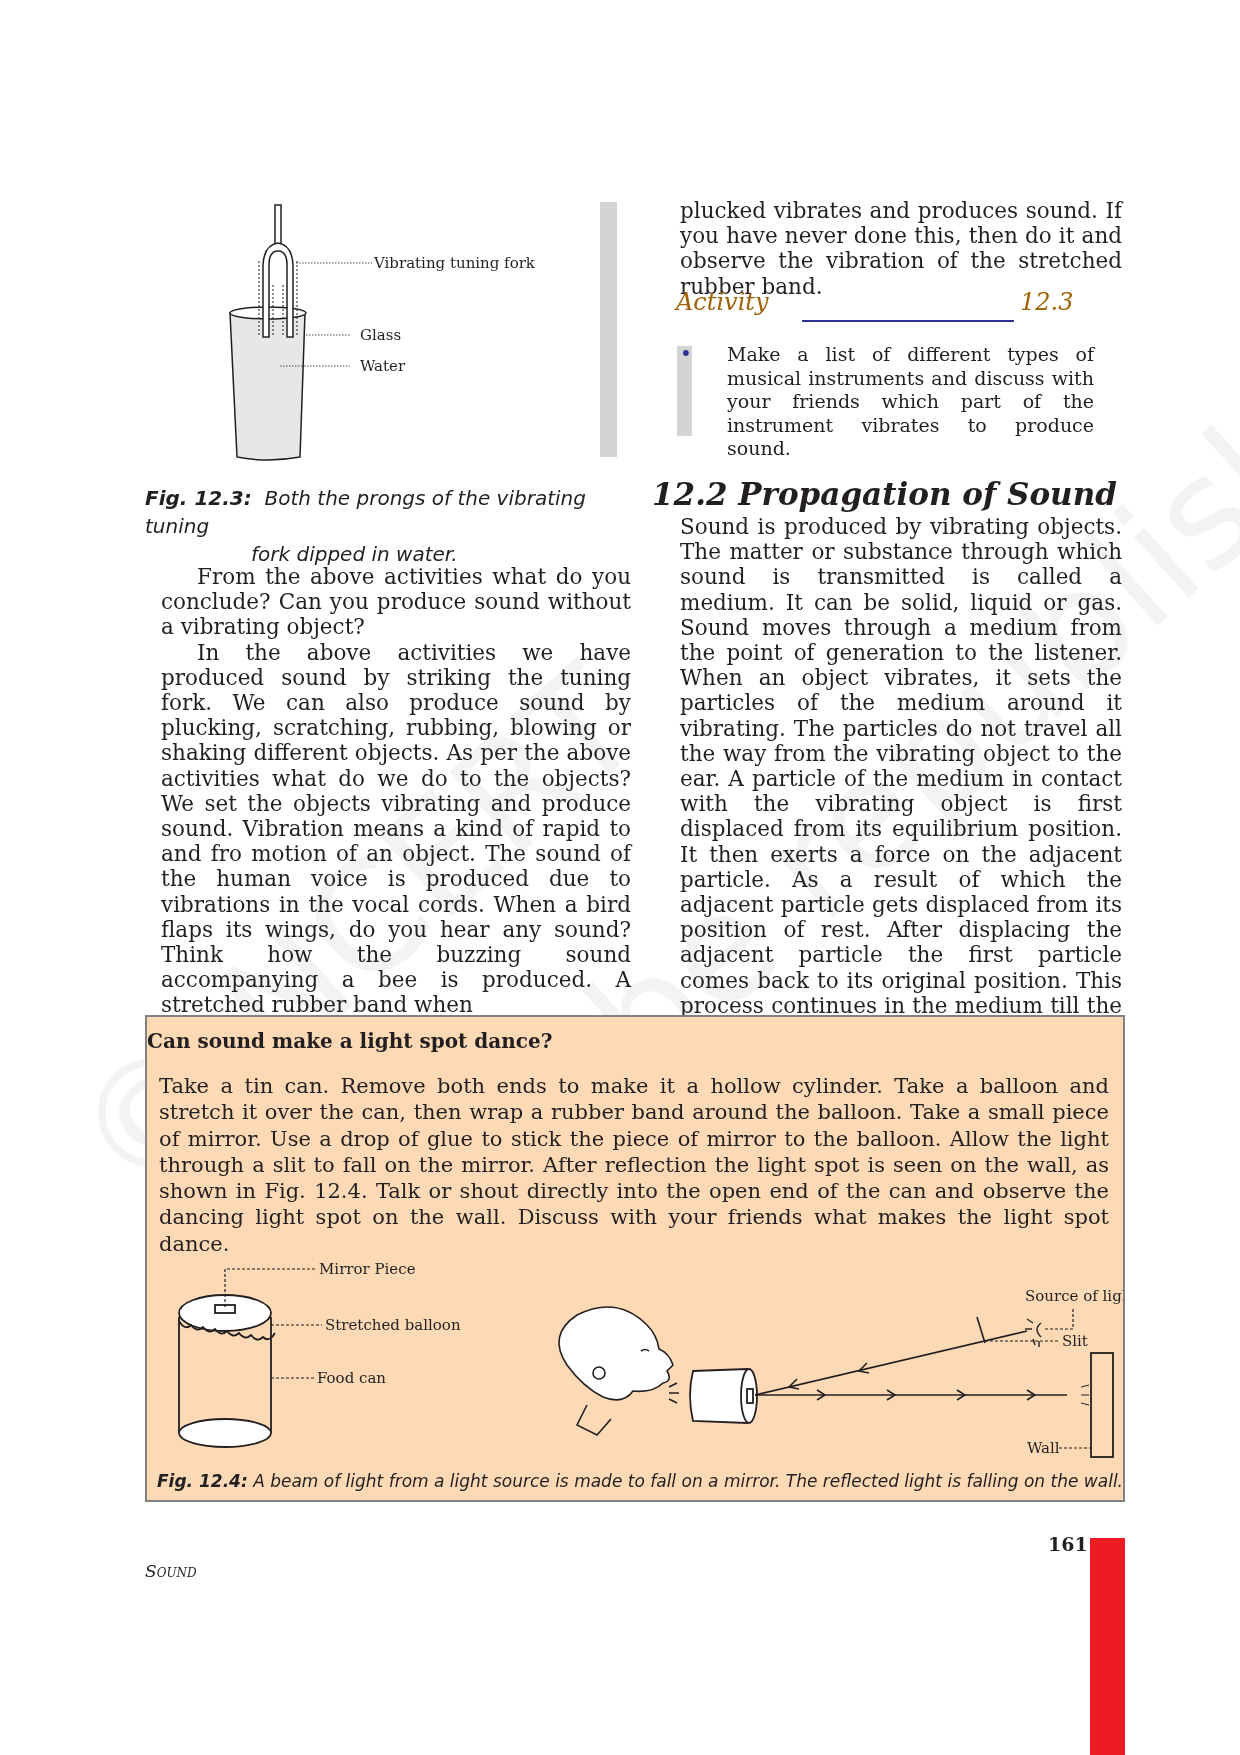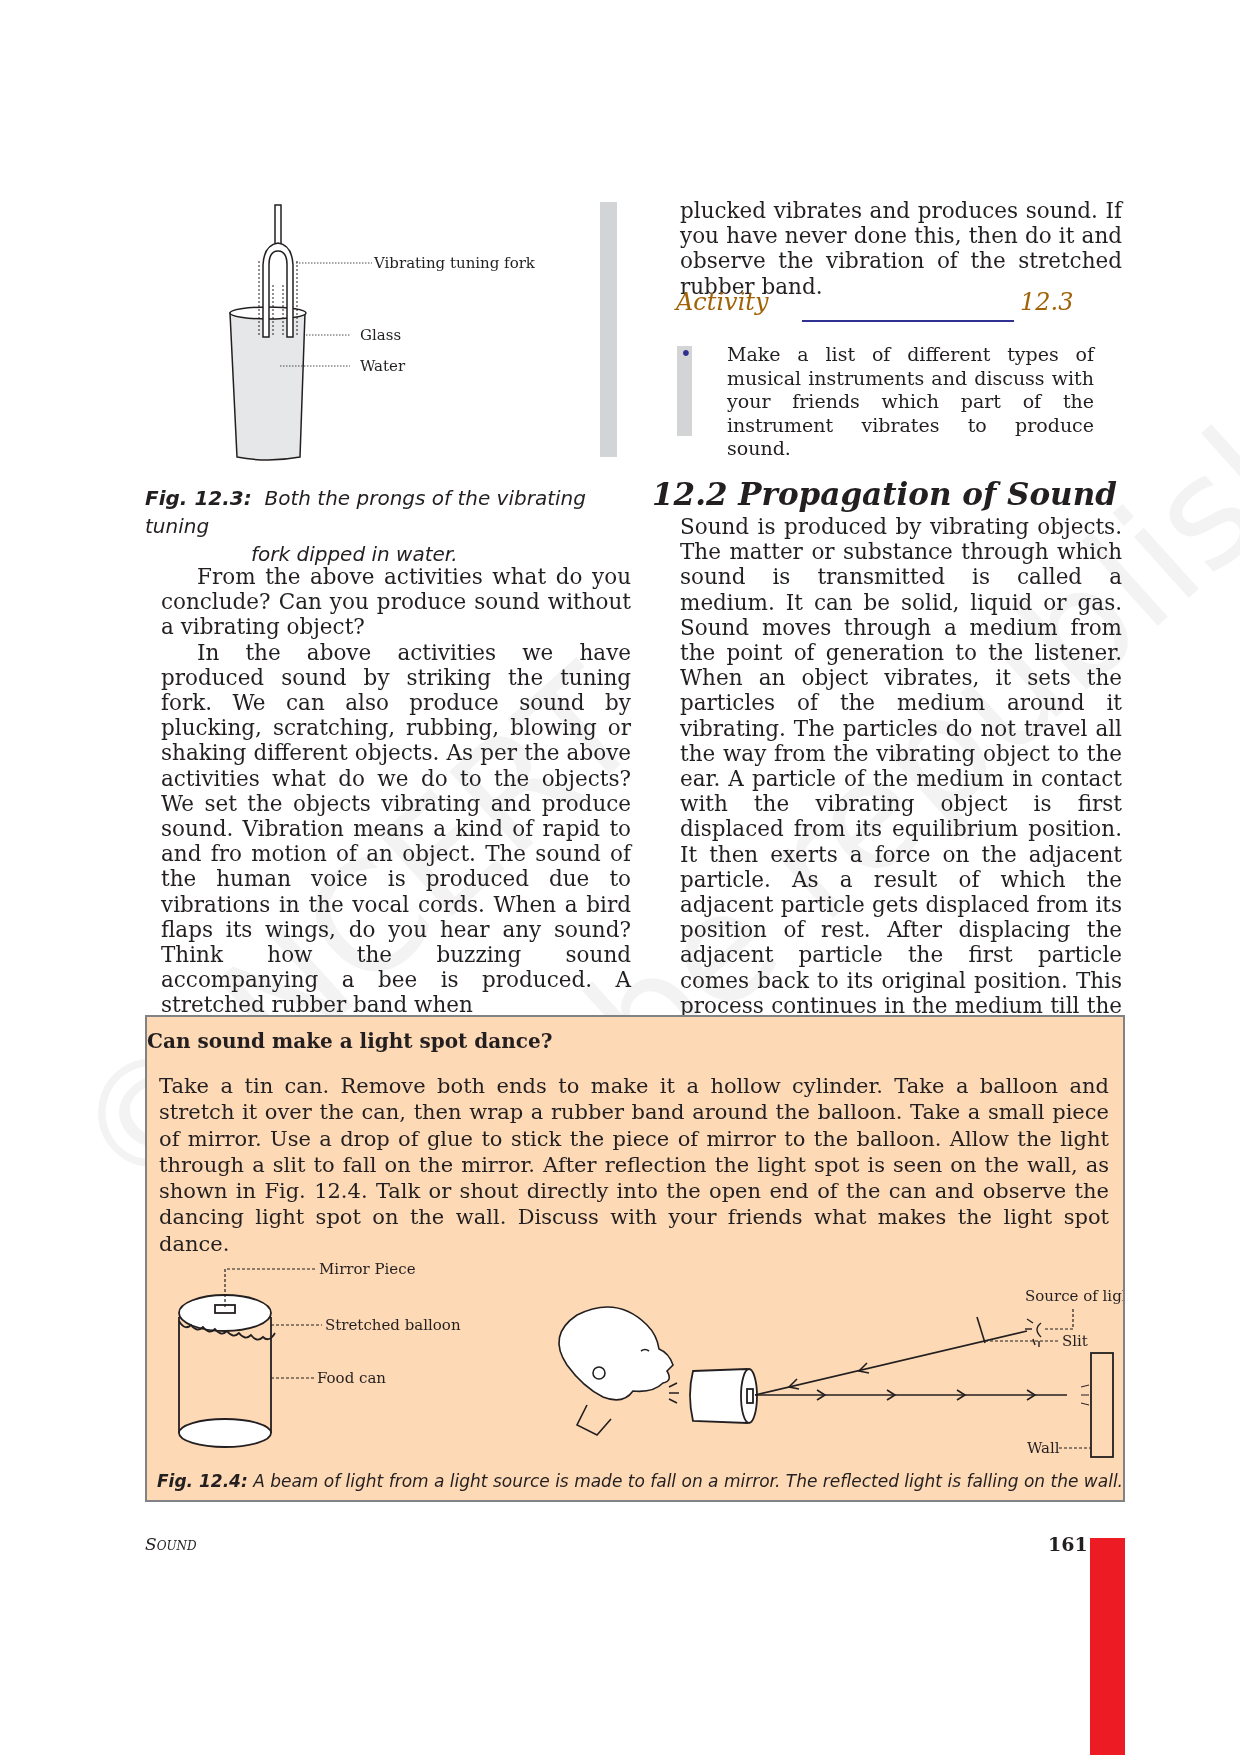--- a/index.html
+++ b/index.html
@@ -13,21 +13,21 @@
   .fig-label { font-size: 15px; font-family: "DejaVu Serif", serif; fill: #231f20; }
   .caption { font-size: 20px; font-style: italic; line-height: 28px; font-family: "DejaVu Sans", sans-serif; }
   .caption b { font-style: italic; font-weight: bold; }
   .activity-title { color: #a16207; font-family: "DejaVu Serif", serif; font-style: italic; font-size: 24px; }
   .activity-body { font-size: 19px; line-height: 23.5px; text-align: justify; }
   .section-heading { font-family: "DejaVu Serif", serif; font-style: italic; font-weight: bold; font-size: 31px; }
   .box { background: #fdd9b5; border: 2px solid #808285; box-sizing: border-box; }
   .box-title { font-weight: bold; font-size: 20px; text-align: left; }
   .box-text { font-size: 21px; line-height: 26.3px; text-align: justify; }
   .watermark { font-family: "DejaVu Sans", sans-serif; color: rgba(200,200,200,0.22); font-size: 150px; white-space: nowrap; pointer-events: none; }
-  .footer-left { font-family: "DejaVu Serif", serif; font-style: italic; font-size: 17px; font-variant: small-caps; }
+  .footer-left { font-family: "DejaVu Serif", serif; font-style: italic; font-size: 17px; font-variant: small-caps; margin-top: 27px; }
   .footer-right { font-family: "DejaVu Serif", serif; font-weight: bold; font-size: 19px; }
 </style>
 </head>
 <body>
 
 <div class="abs watermark" style="left:40px; top:1100px; transform: rotate(-42deg); transform-origin: left top;">© NCERT</div>
 <div class="abs watermark" style="left:190px; top:1310px; transform: rotate(-42deg); transform-origin: left top;">not to be republished</div>
 
 <svg class="abs" style="left:200px; top:195px;" width="400" height="270" viewBox="0 0 400 270">
 

